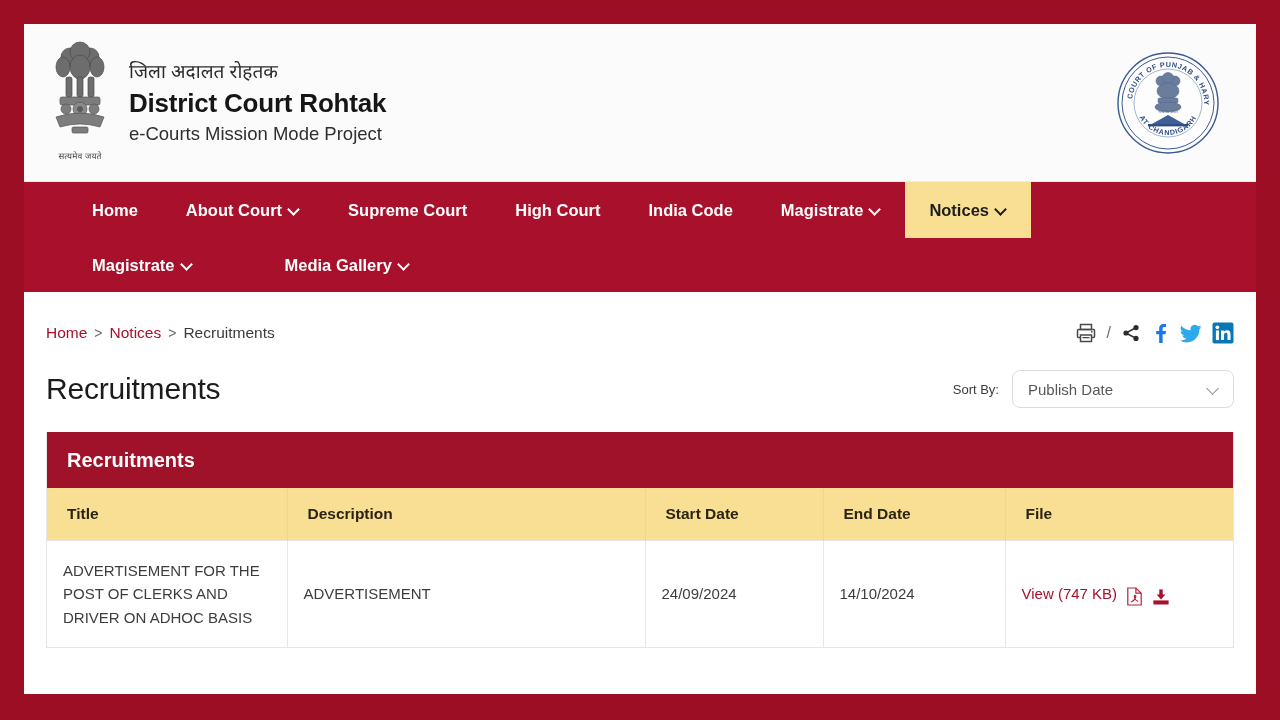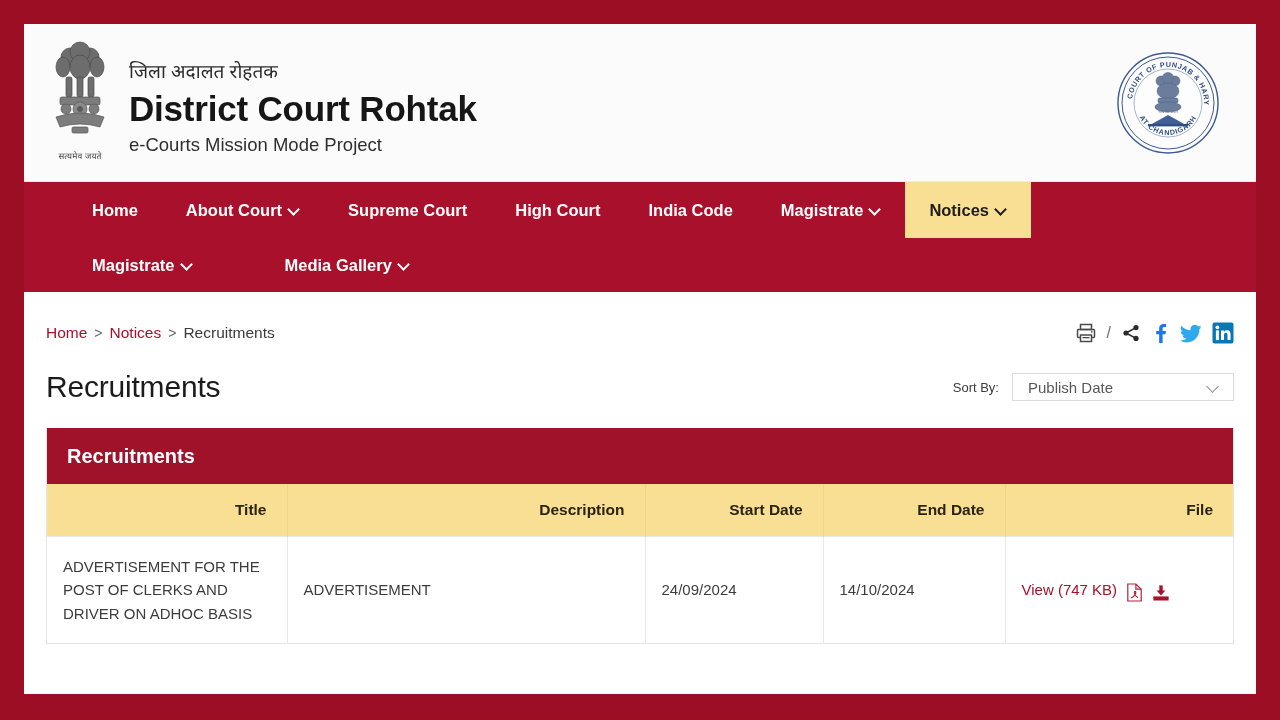--- a/index.html
+++ b/index.html
@@ -61,21 +61,21 @@
     left: 105px;
     top: 36px;
   }
   .brand-hindi {
     font-size: 19px;
     color: #2b2b2b;
     line-height: 1.3;
     font-weight: 400;
   }
   .brand-title {
-    font-size: 35px;
+    font-size: 26px;
     font-weight: 700;
     color: #161616;
     line-height: 1.25;
     letter-spacing: -0.2px;
     margin-top: 2px;
   }
   .brand-sub {
     font-size: 18.5px;
     color: #2f2f2f;
     line-height: 1.35;
@@ -197,23 +197,23 @@
     display: flex;
     align-items: center;
     gap: 13px;
   }
   .sortby-label {
     font-size: 13px;
     color: #3b3b3b;
   }
   .select-box {
     width: 222px;
-    height: 28px;
+    height: 38px;
     border: 1px solid #dcdcdc;
-    border-radius: 0;
+    border-radius: 8px;
     background: #fff;
     display: flex;
     align-items: center;
     justify-content: space-between;
     padding: 0 14px 0 15px;
     font-size: 15px;
     color: #585858;
     cursor: pointer;
   }
   .select-caret {
@@ -245,21 +245,21 @@
   table {
     width: 100%;
     border-collapse: collapse;
     table-layout: fixed;
   }
   thead th {
     background: #F8DF94;
     color: #2c2412;
     font-size: 15.5px;
     font-weight: 700;
-    text-align: right;
+    text-align: left;
     padding: 17px 20px;
     border-right: 1px solid #f0d788;
   }
   thead th:last-child { border-right: none; }
   tbody td {
     font-size: 15px;
     color: #3d3d3d;
     padding: 18px 16px;
     border-right: 1px solid #e8e8e8;
     border-top: 1px solid #e8e8e8;

